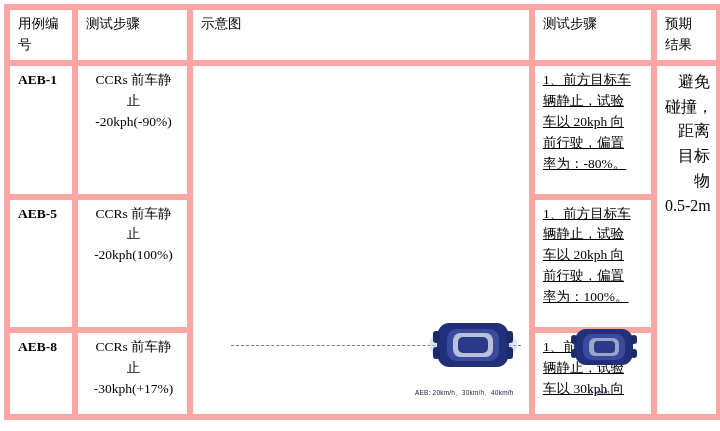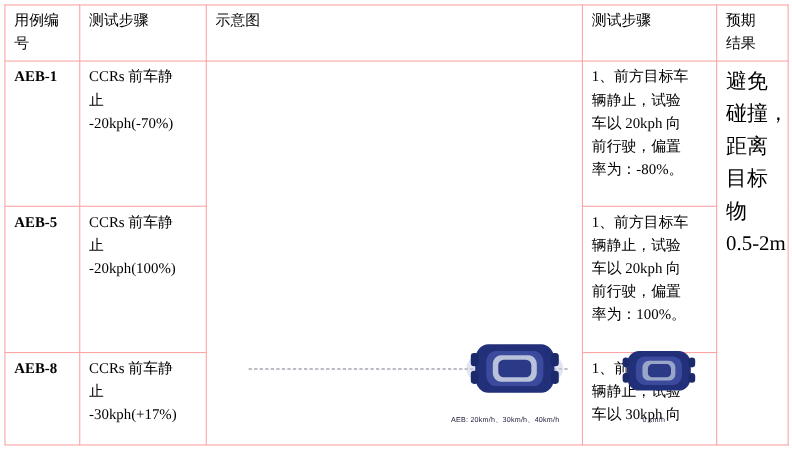--- a/index.html
+++ b/index.html
@@ -23,38 +23,38 @@
   table.test-table {
     border-collapse: collapse;
     table-layout: fixed;
     width: 712px;
     margin-left: 4px;
     margin-top: 4px;
     font-size: 13.5px;
     line-height: 1.55;
   }
   table.test-table td {
-    border: 1px solid #fca5a5;
+    border: 6px solid #fca5a5;
     vertical-align: top;
     padding: 4px 6px 4px 8px;
     box-sizing: border-box;
   }
   col.c-id    { width: 68px; }
   col.c-name  { width: 115px; }
   col.c-fig   { width: 342px; }
   col.c-steps { width: 122px; }
   col.c-exp   { width: 65px; }
 
   .hdr-cell { font-size: 13.5px; }
 
   .cell-lines div { white-space: nowrap; }
   .cell-id { font-size: 13.5px; font-weight: bold; }
-  .cell-name { font-size: 13.5px; }
-  .cell-steps { font-size: 13.5px; }
-  .cell-exp { font-size: 19px; }
+  .cell-name { font-size: 13.5px; text-align: center; }
+  .cell-steps { font-size: 13.5px; text-decoration: underline; }
+  .cell-exp { font-size: 16px; text-align: right; }
 
   
   .fig-cell {
     position: relative;
     padding: 0;
   }
   .fig-wrap {
     position: relative;
     width: 100%;
     height: 100%;
@@ -121,21 +121,21 @@
           <div>预期</div>
           <div>结果</div>
         </td>
       </tr>
 
       <tr>
         <td class="cell-id">AEB-1</td>
         <td class="cell-name cell-lines">
           <div>CCRs 前车静</div>
           <div>止</div>
-          <div>-20kph(-70%)</div>
+          <div>-20kph(-90%)</div>
         </td>
         <td class="fig-cell" rowspan="3">
           <div class="fig-wrap">
             <div class="fig-inner">
               <div class="track-line"></div>
 
               <div class="car car-rear">
                 <svg width="92" height="64" viewBox="0 0 92 64">
                   <ellipse cx="46" cy="32" rx="44" ry="22" fill="#c9cfe2" opacity="0.55"></ellipse>
                   <rect x="10" y="10" width="72" height="44" rx="12" ry="14" fill="#22307a"></rect>

